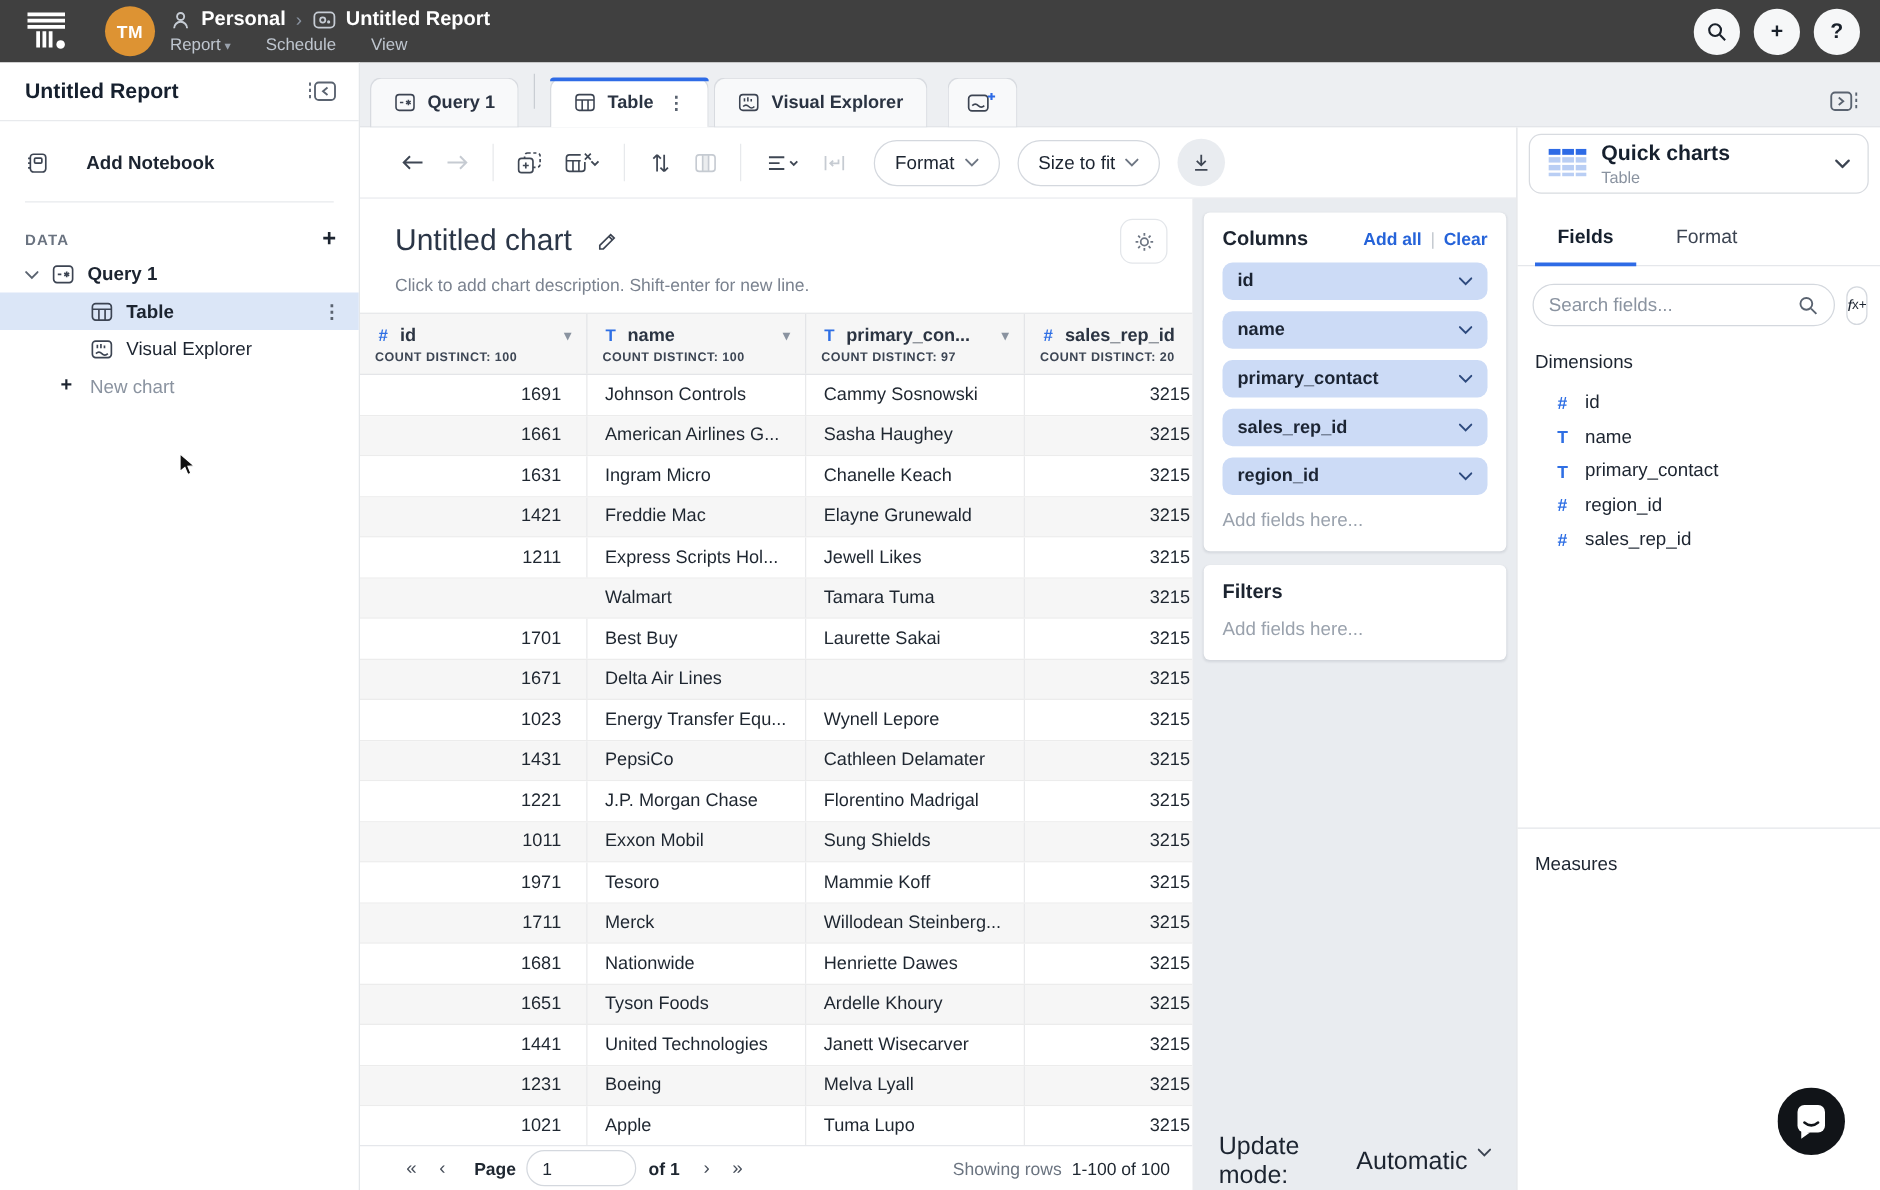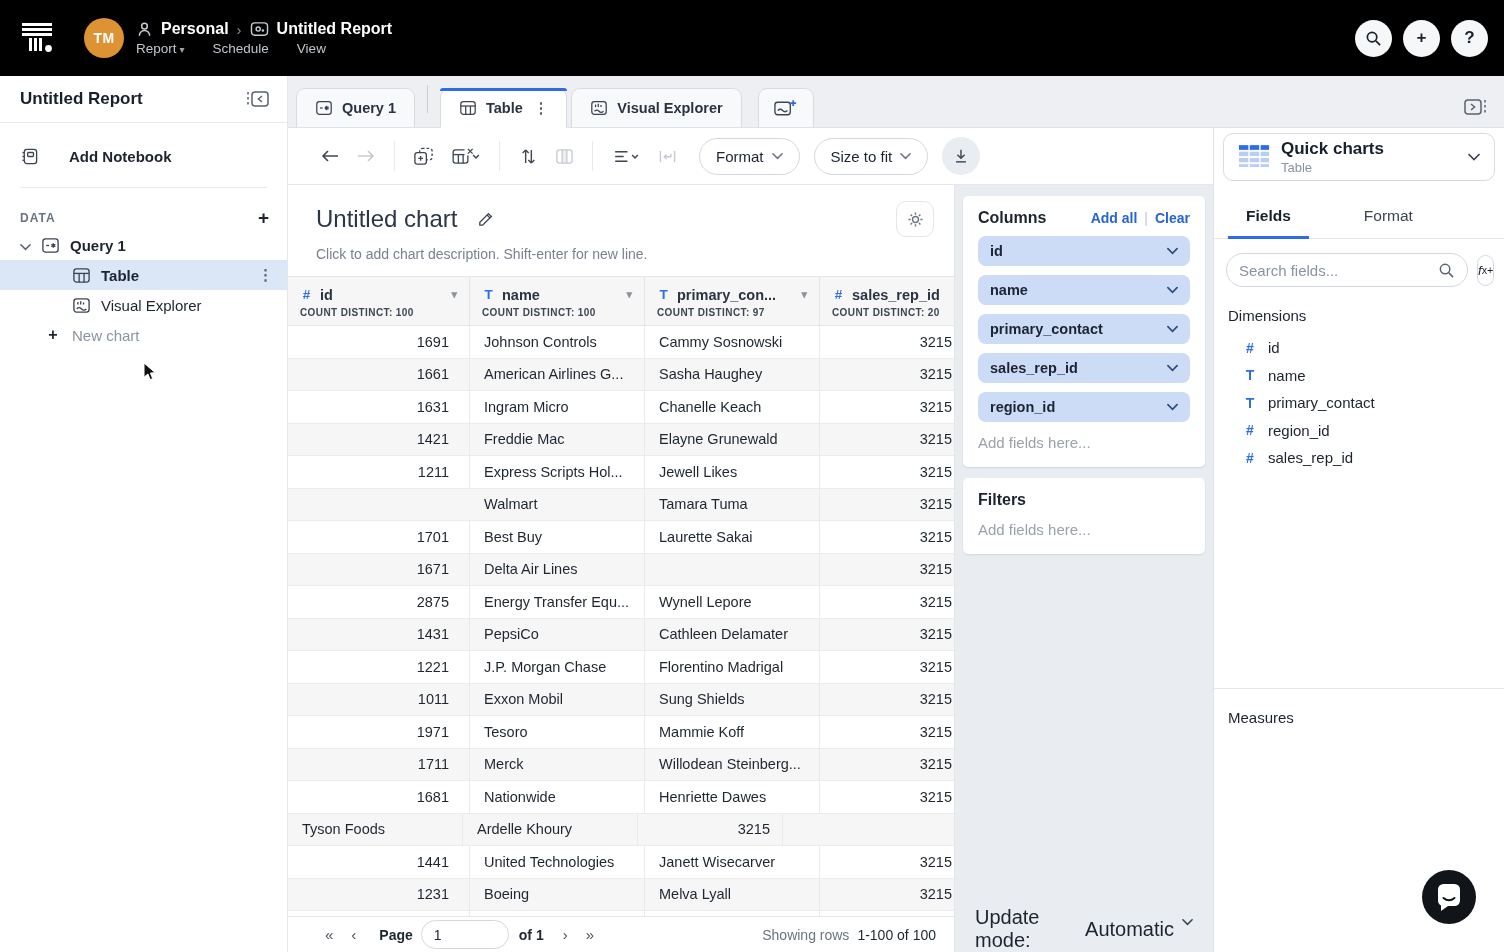--- a/index.html
+++ b/index.html
@@ -1,21 +1,21 @@
 <!DOCTYPE html>
 <html><head>
 <meta charset="utf-8">
 <style>
   * { margin:0; padding:0; box-sizing:border-box; }
   html,body { width:1504px; height:952px; overflow:hidden; background:#fff;
     font-family:"Liberation Sans", sans-serif; color:#1c2430; font-size:14px; }
   .page { width:1504px; height:952px; display:flex; flex-direction:column; position:relative; }
 
   
-  .topbar { height:76px; background:#000000; display:flex; align-items:center; padding:0 16px; flex:0 0 auto; }
+  .topbar { height:50px; background:#404040; display:flex; align-items:center; padding:0 16px; flex:0 0 auto; }
   .logo { width:38px; height:36px; margin:0 8px 0 4px; display:flex; align-items:center; }
   .avatar { width:40px; height:40px; border-radius:50%; background:#dd9333; color:#fff; font-weight:bold;
     font-size:14px; display:flex; align-items:center; justify-content:center; margin:0 12px 0 18px; letter-spacing:.5px; }
   .crumbblock { display:flex; flex-direction:column; justify-content:center; }
   .crumbline { display:flex; align-items:center; gap:8px; font-size:16px; font-weight:bold; color:#fff; }
   .crumbline .sep { color:#8a93a0; font-weight:normal; font-size:15px; }
   .menuline { display:flex; align-items:center; gap:28px; margin-top:3px; font-size:13.5px; color:#bfc6cf; }
   .menuline .mitem { cursor:default; }
   .menuline .tri { font-size:10px; color:#9aa2ad; margin-left:3px; }
   .topbar-right { margin-left:auto; display:flex; gap:11px; }
@@ -126,21 +126,21 @@
 
   
   .fieldscol { flex:1; background:#fff; border-left:1px solid #dfe2e6; display:flex; flex-direction:column; min-width:0; }
   .qc-wrap { height:57px; display:flex; align-items:center; justify-content:center; flex:0 0 auto; }
   .qc-pill { width:272px; height:48px; border:1px solid #d8dbe0; border-radius:10px; display:flex; align-items:center;
     gap:11px; padding:0 14px; }
   .qc-texts { display:flex; flex-direction:column; }
   .qc-title { font-size:17px; font-weight:bold; color:#16202e; }
   .qc-sub { font-size:13px; color:#8a93a0; margin-top:1px; }
   .qc-pill .chev { margin-left:auto; color:#3c4452; }
-  .fp-tabs { display:flex; border-bottom:1px solid #e5e7eb; padding:0 26px; gap:61px; margin-top:12px; flex:0 0 auto; }
+  .fp-tabs { display:flex; border-bottom:1px solid #e5e7eb; padding:0 26px; gap:38px; margin-top:12px; flex:0 0 auto; }
   .fp-tab { font-size:15.5px; padding:10px 6px 13px 6px; color:#3c4452; position:relative; }
   .fp-tab.active { font-weight:bold; color:#16202e; }
   .fp-tab.active::after { content:""; position:absolute; left:-12px; right:-12px; bottom:-1px; height:3px; background:#2e6be6; }
   .fp-search-row { display:flex; align-items:center; gap:9px; padding:14px 12px 0 12px; flex:0 0 auto; }
   .fp-search { flex:1; height:34px; border:1px solid #d4d8de; border-radius:17px; display:flex; align-items:center; padding:0 12px; }
   .fp-search input { border:none; outline:none; flex:1; font-size:15px; font-family:inherit; color:#1c2430; background:transparent; }
   .fp-search input::placeholder { color:#8a93a0; }
   .fx-btn { width:36px; height:31px; border:1px solid #d4d8de; border-radius:9px; display:flex; align-items:center;
     justify-content:center; font-size:13px; color:#1c2430; }
   .fp-sec { padding:20px 14px 0 14px; font-size:15px; color:#1c2430; }
@@ -522,21 +522,21 @@
                       <div class="tcell" style="width: 175px;">Laurette Sakai</div>
                       <div class="tcell right num-last" style="width: 145px;">3215</div>
                     </div>
                     <div class="trow">
                       <div class="tcell right" style="width: 182px;">1671</div>
                       <div class="tcell" style="width: 175px;">Delta Air Lines</div>
                       <div class="tcell" style="width: 175px;"></div>
                       <div class="tcell right num-last" style="width: 145px;">3215</div>
                     </div>
                     <div class="trow">
-                      <div class="tcell right" style="width: 182px;">2875</div>
+                      <div class="tcell right" style="width: 182px;">1023</div>
                       <div class="tcell" style="width: 175px;">Energy Transfer Equ...</div>
                       <div class="tcell" style="width: 175px;">Wynell Lepore</div>
                       <div class="tcell right num-last" style="width: 145px;">3215</div>
                     </div>
                     <div class="trow">
                       <div class="tcell right" style="width: 182px;">1431</div>
                       <div class="tcell" style="width: 175px;">PepsiCo</div>
                       <div class="tcell" style="width: 175px;">Cathleen Delamater</div>
                       <div class="tcell right num-last" style="width: 145px;">3215</div>
                     </div>
@@ -564,20 +564,21 @@
                       <div class="tcell" style="width: 175px;">Willodean Steinberg...</div>
                       <div class="tcell right num-last" style="width: 145px;">3215</div>
                     </div>
                     <div class="trow">
                       <div class="tcell right" style="width: 182px;">1681</div>
                       <div class="tcell" style="width: 175px;">Nationwide</div>
                       <div class="tcell" style="width: 175px;">Henriette Dawes</div>
                       <div class="tcell right num-last" style="width: 145px;">3215</div>
                     </div>
                     <div class="trow">
+                      <div class="tcell right" style="width: 182px;">1651</div>
                       <div class="tcell" style="width: 175px;">Tyson Foods</div>
                       <div class="tcell" style="width: 175px;">Ardelle Khoury</div>
                       <div class="tcell right num-last" style="width: 145px;">3215</div>
                     </div>
                     <div class="trow">
                       <div class="tcell right" style="width: 182px;">1441</div>
                       <div class="tcell" style="width: 175px;">United Technologies</div>
                       <div class="tcell" style="width: 175px;">Janett Wisecarver</div>
                       <div class="tcell right num-last" style="width: 145px;">3215</div>
                     </div>

